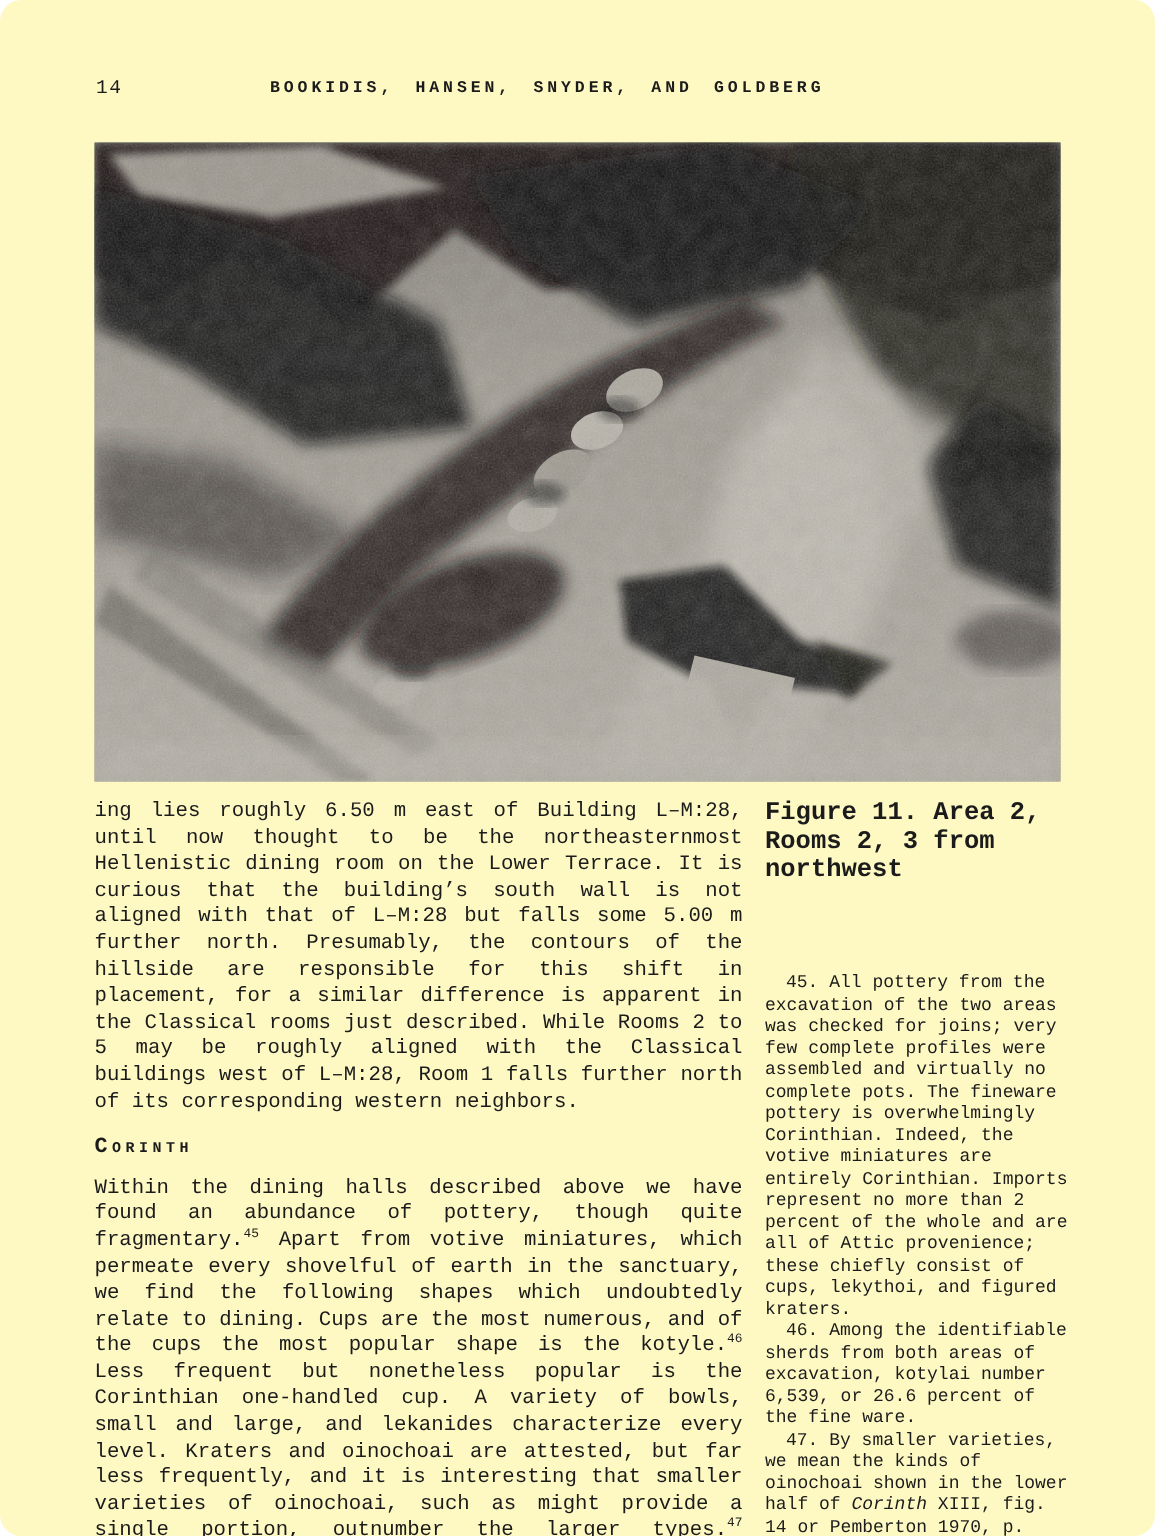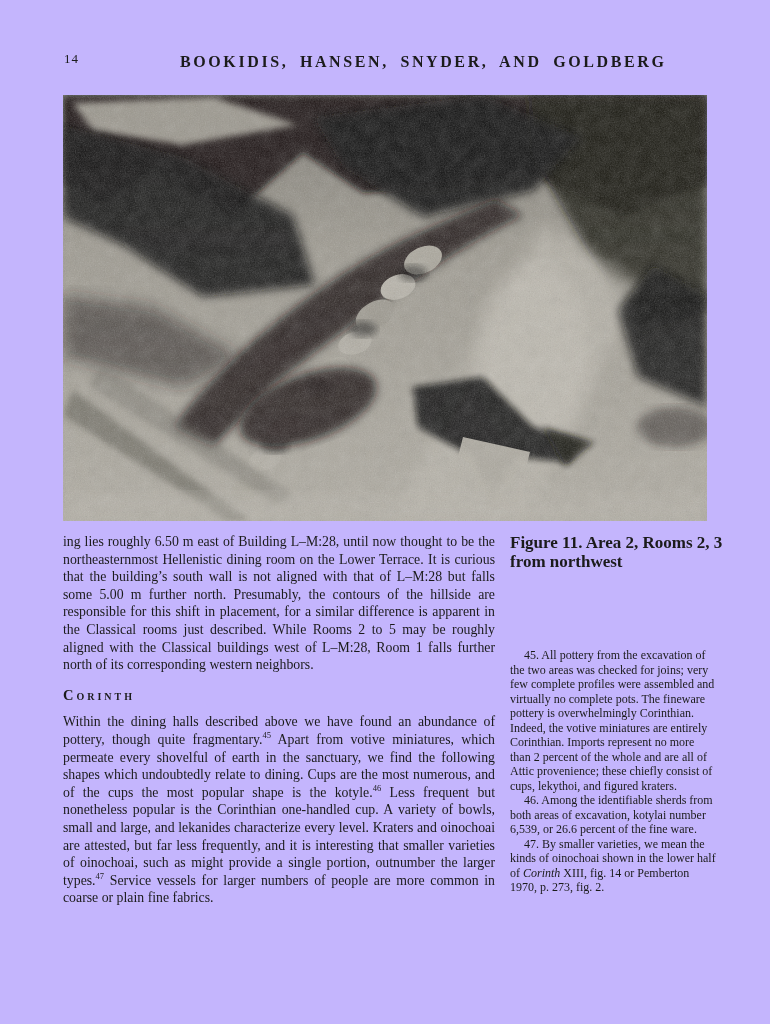--- a/index.html
+++ b/index.html
@@ -1,36 +1,37 @@
 <!DOCTYPE html>
 <html><head>
 <meta charset="utf-8">
 <style>
   html, body { margin: 0; padding: 0; background: #ffffff; }
   #page {
     position: relative;
     width: 770px;
     height: 1024px;
-    background: #c4b5fd;
-    font-family: Liberation Serif, serif;
+    background: #fef9c3;
+    font-family: Liberation Mono, monospace;
     color: #1b1b1b;
     overflow: hidden;
+    border-radius: 14px;
   }
   .page-number {
     position: absolute;
     left: 64px;
     top: 51px;
     font-size: 13px;
     letter-spacing: 1px;
   }
   .running-head {
     position: absolute;
     left: 180px;
     top: 53px;
-    font-size: 16px;
+    font-size: 11px;
     font-weight: bold;
     letter-spacing: 2.6px;
     word-spacing: 5px;
     white-space: nowrap;
   }
   .photo-frame {
     position: absolute;
     left: 63px;
     top: 95px;
     width: 644px;

